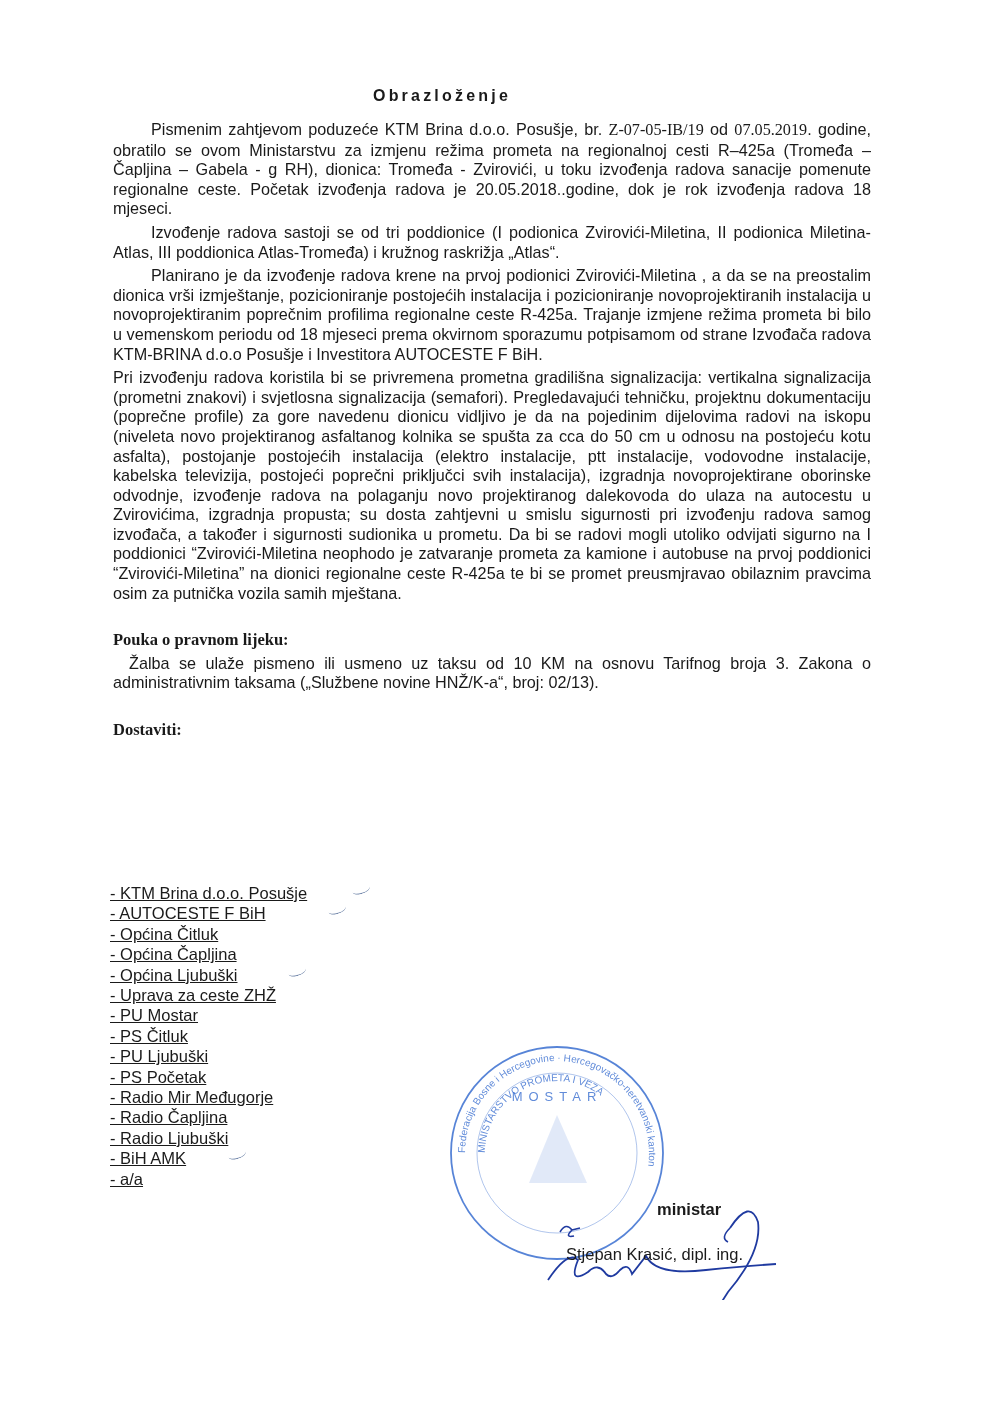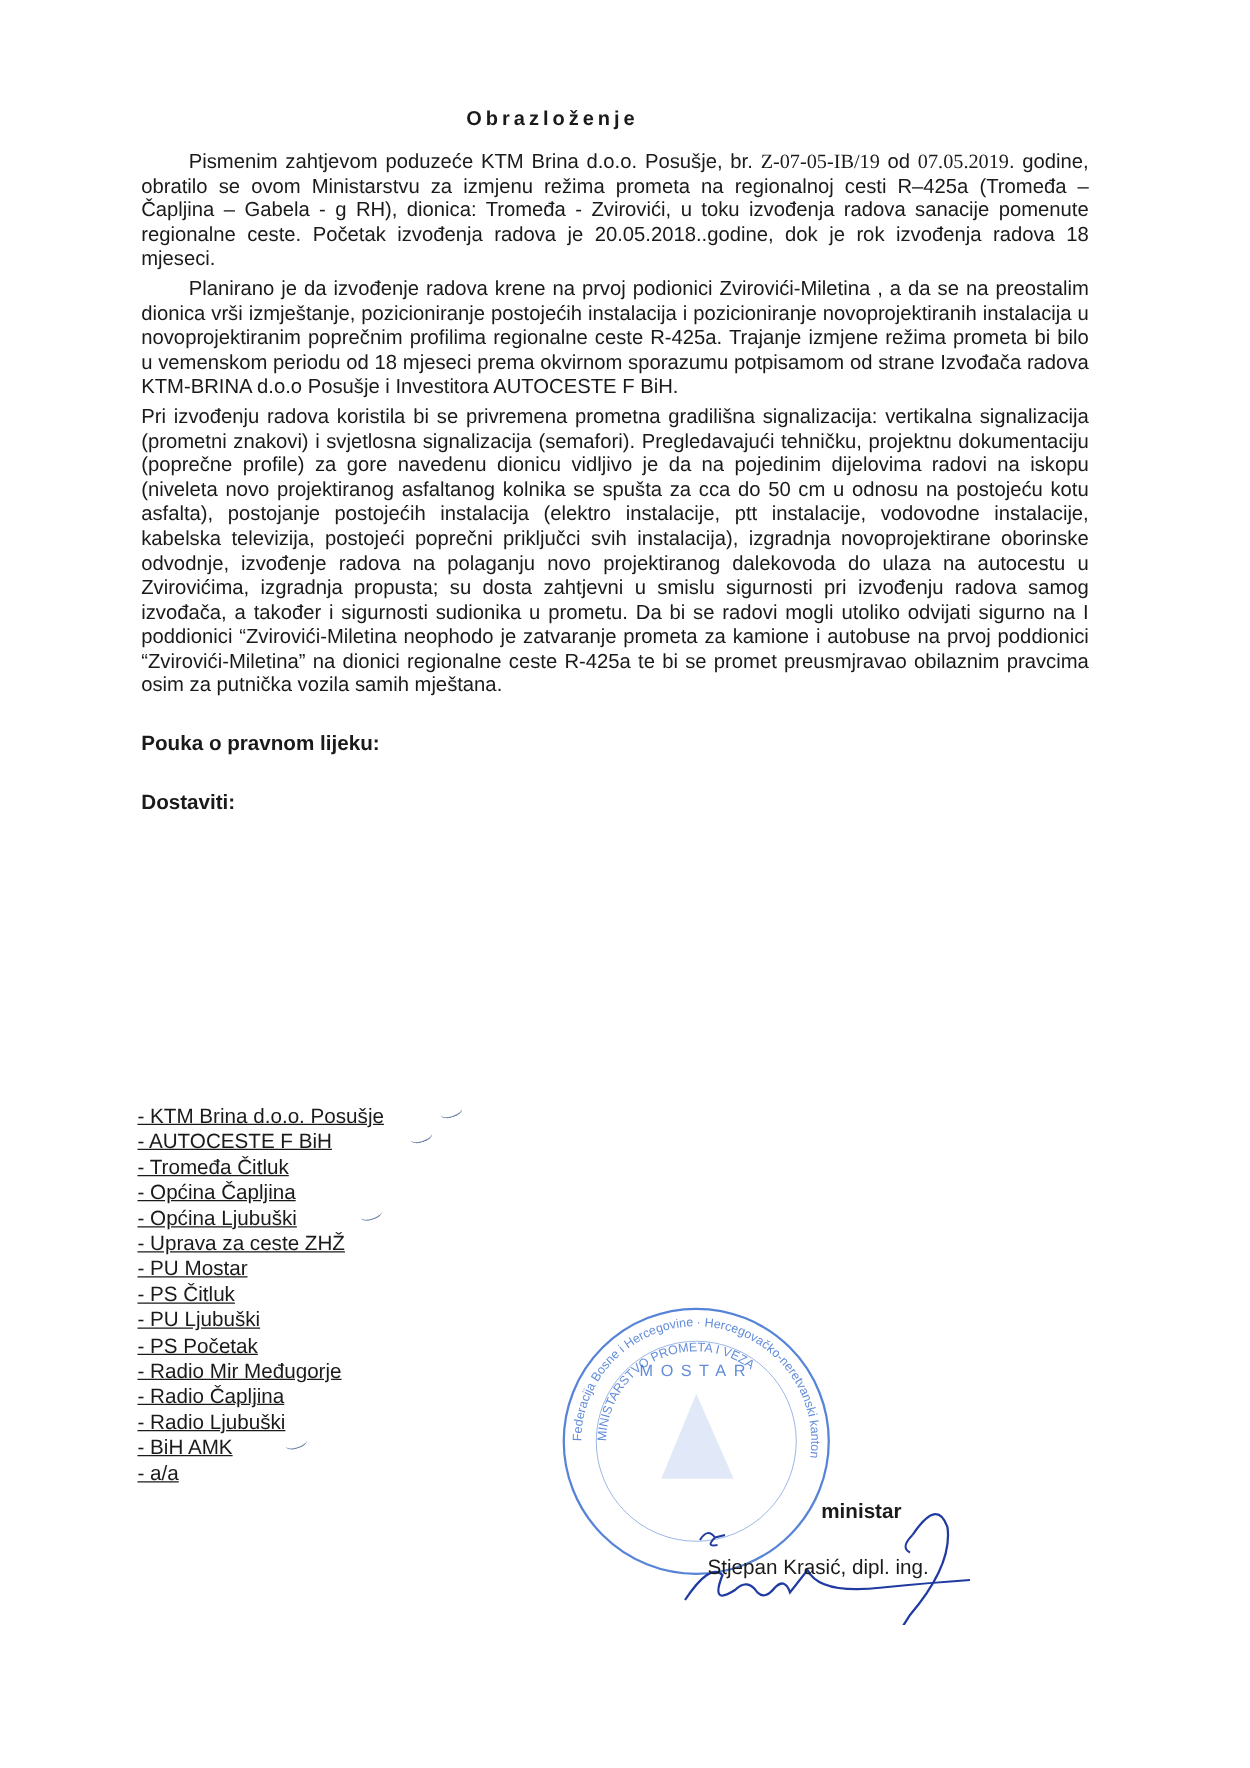--- a/index.html
+++ b/index.html
@@ -14,21 +14,21 @@
   }
   .body-text {
     position: absolute; left: 109px; width: 766px;
     font-size: 16.2px; line-height: 19.6px; text-align: justify;
     font-stretch: condensed;
   }
   .body-text p { margin: 4px; }
   .body-text .ind { text-indent: 38px; }
   .body-text .ind-s { text-indent: 16px; }
   .mono { font-family: "Liberation Serif", serif; }
-  .heading { font-weight: bold; font-size: 16.5px; margin: 0; }
+  .heading { font-weight: bold; font-size: 16.5px; margin: 0; font-family: Liberation Serif, serif; }
   .list {
     position: absolute; left: 110px; top: 883px;
     font-size: 16.5px; line-height: 20.4px; margin: 0; padding: 0; list-style: none; text-decoration: underline;
   }
   .list li { position: relative; white-space: nowrap; }
   .check {
     position: absolute; width: 18px; height: 8px;
     border-bottom: 1.2px solid #6f84a8; border-radius: 0 0 50% 50%;
     transform: rotate(-18deg);
   }
@@ -39,32 +39,34 @@
 </style>
 </head>
 <body>
 
 <div class="page">
 
   <div class="title">Obrazloženje</div>
 
   <div class="body-text" style="top:116px;">
     <p class="ind"><span>Pismenim zahtjevom poduzeće KTM Brina d.o.o. Posušje, br. </span><span class="mono">Z-07-05-IB/19</span><span> od </span><span class="mono">07.05.2019</span><span>. godine, obratilo se ovom Ministarstvu za izmjenu režima prometa na regionalnoj cesti R–425a (Tromeđa – Čapljina – Gabela - g RH), dionica: Tromeđa - Zvirovići, u toku izvođenja radova sanacije pomenute regionalne ceste. Početak izvođenja radova je 20.05.2018..godine, dok je rok izvođenja radova 18 mjeseci.</span></p>
+    <p class="ind">Izvođenje radova sastoji se od tri poddionice (I podionica Zvirovići-Miletina, II podionica Miletina-Atlas, III poddionica Atlas-Tromeđa) i kružnog raskrižja „Atlas“.</p>
     <p class="ind">Planirano je da izvođenje radova krene  na prvoj podionici Zvirovići-Miletina , a da se na preostalim dionica vrši izmještanje, pozicioniranje postojećih instalacija  i pozicioniranje novoprojektiranih instalacija u novoprojektiranim poprečnim profilima regionalne ceste R-425a. Trajanje izmjene režima prometa bi bilo u vemenskom periodu od 18 mjeseci prema okvirnom sporazumu potpisamom od strane Izvođača radova   KTM-BRINA d.o.o Posušje i Investitora AUTOCESTE F BiH.</p>
     <p>Pri izvođenju radova koristila bi se privremena  prometna gradilišna signalizacija: vertikalna signalizacija (prometni znakovi) i svjetlosna signalizacija (semafori). Pregledavajući tehničku, projektnu dokumentaciju (poprečne profile) za gore navedenu dionicu vidljivo je da  na pojedinim dijelovima radovi na iskopu (niveleta novo projektiranog asfaltanog kolnika se spušta za cca do 50 cm u odnosu na postojeću kotu asfalta), postojanje postojećih instalacija (elektro instalacije, ptt instalacije, vodovodne instalacije, kabelska televizija, postojeći poprečni priključci svih instalacija), izgradnja novoprojektirane  oborinske odvodnje, izvođenje radova na polaganju novo projektiranog dalekovoda  do ulaza na autocestu u Zvirovićima, izgradnja propusta; su dosta zahtjevni u smislu sigurnosti pri izvođenju radova samog  izvođača, a također i sigurnosti sudionika u prometu. Da bi se radovi mogli utoliko odvijati sigurno  na I poddionici “Zvirovići-Miletina  neophodo je  zatvaranje prometa za kamione i autobuse  na  prvoj  poddionici “Zvirovići-Miletina” na dionici regionalne ceste R-425a te bi se promet  preusmjravao obilaznim pravcima osim za    putnička  vozila samih mještana.</p>
     <div style="height:19px;"></div>
     <p class="heading">Pouka o pravnom lijeku:</p>
+    <p class="ind-s">Žalba se ulaže pismeno ili usmeno uz taksu od 10 KM na osnovu Tarifnog broja 3. Zakona o administrativnim taksama („Službene novine HNŽ/K-a“, broj: 02/13).</p>
     <div style="height:19px;"></div>
     <p class="heading">Dostaviti:</p>
   </div>
 
   <ul class="list" id="recipient-list">
       <li><span>- KTM Brina d.o.o. Posušje</span><span class="check" style="left: 242px; top: 2px;"></span></li>
       <li><span>- AUTOCESTE F BiH</span><span class="check" style="left: 218px; top: 2px;"></span></li>
-      <li><span>- Tromeđa Čitluk</span></li>
+      <li><span>- Općina Čitluk</span></li>
       <li><span>- Općina Čapljina</span></li>
       <li><span>- Općina Ljubuški</span><span class="check" style="left: 178px; top: 2px;"></span></li>
       <li><span>- Uprava za ceste ZHŽ</span></li>
       <li><span>- PU Mostar</span></li>
       <li><span>- PS Čitluk</span></li>
       <li><span>- PU Ljubuški</span></li>
       <li><span>- PS Početak</span></li>
       <li><span>- Radio Mir Međugorje</span></li>
       <li><span>- Radio Čapljina</span></li>
       <li><span>- Radio Ljubuški</span></li>

